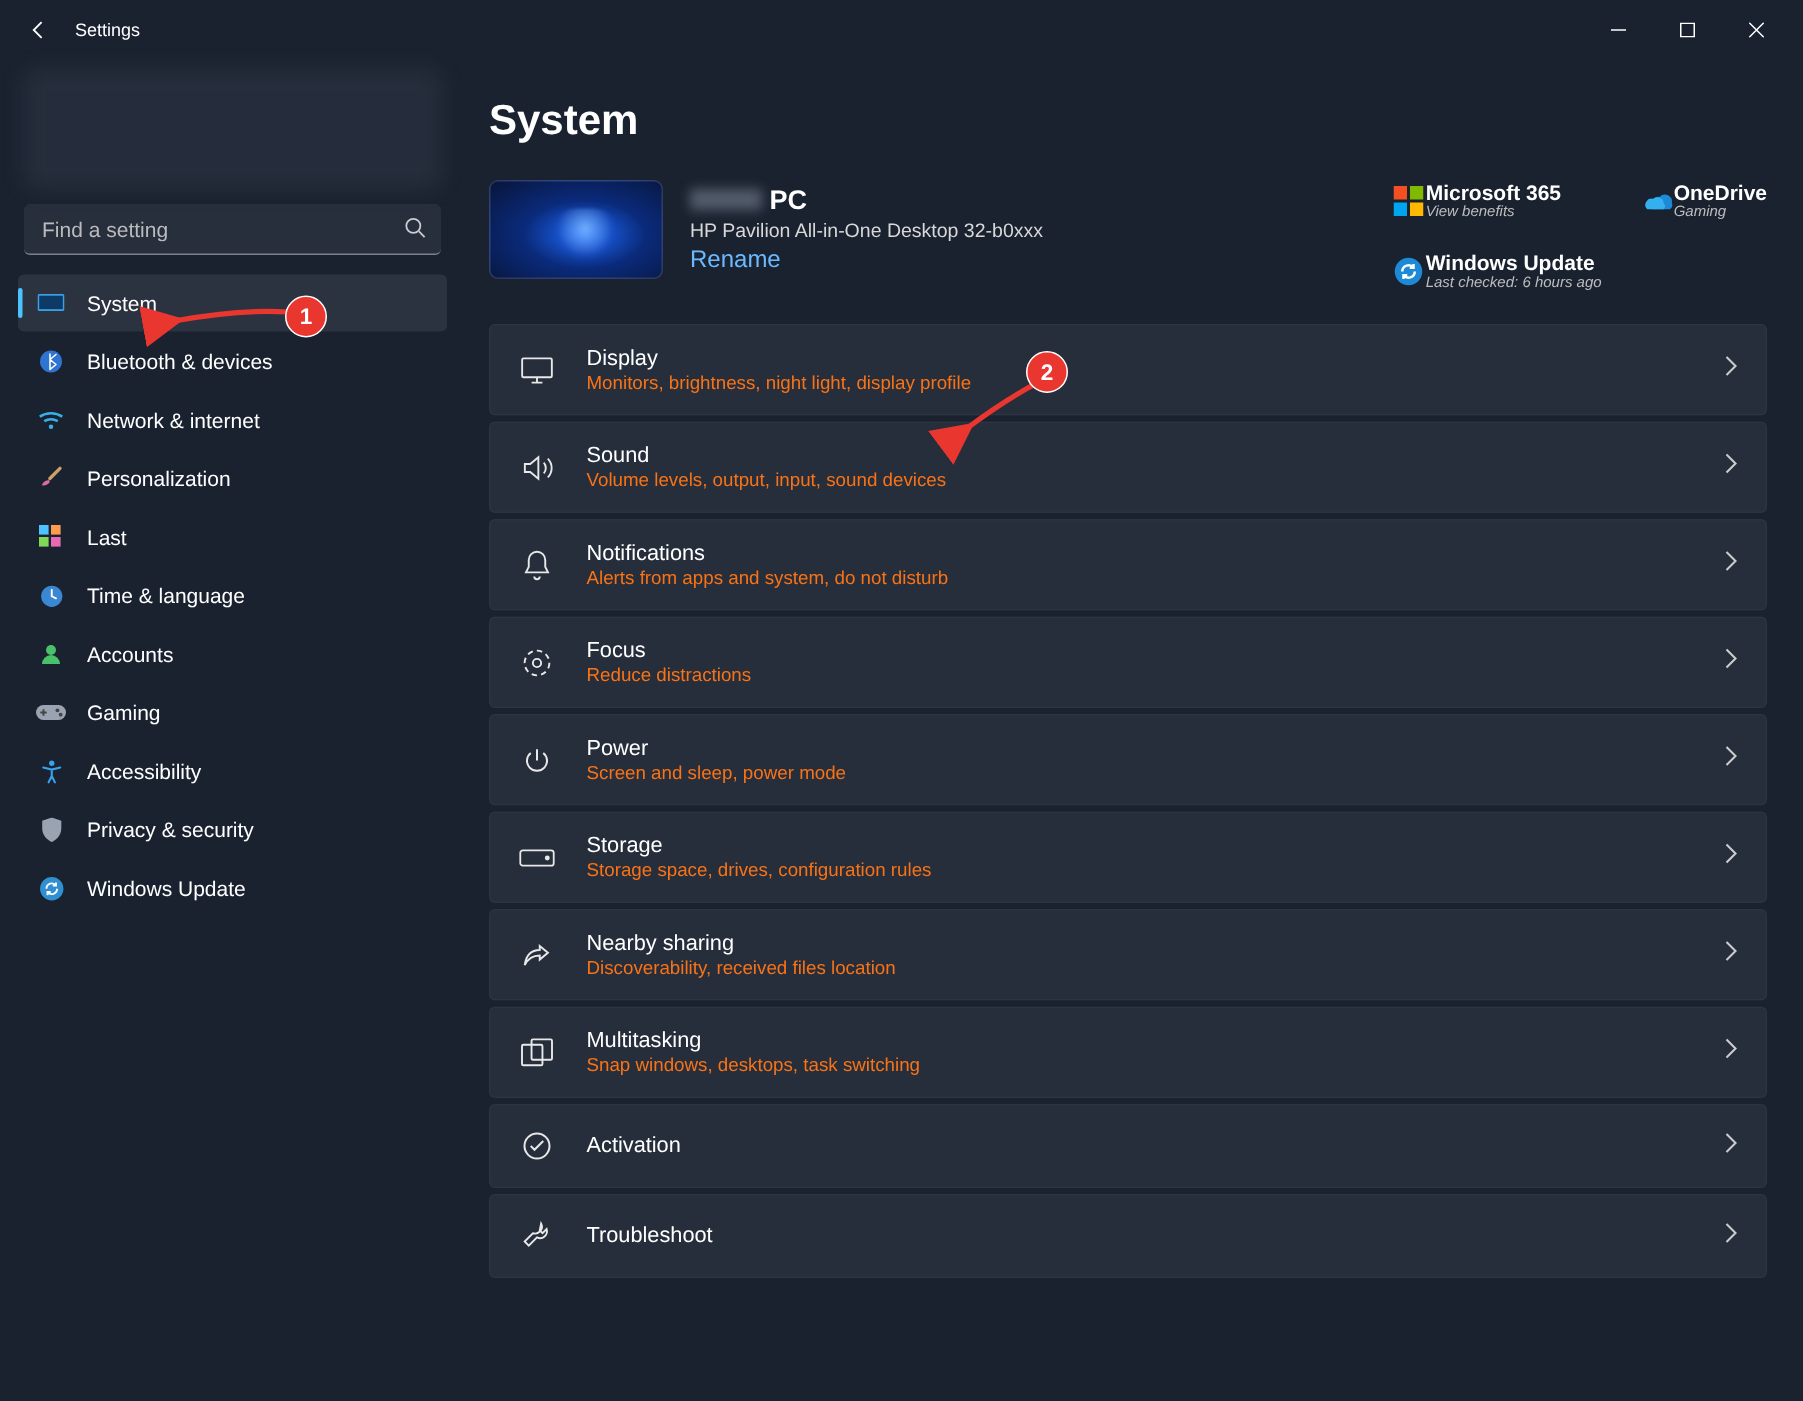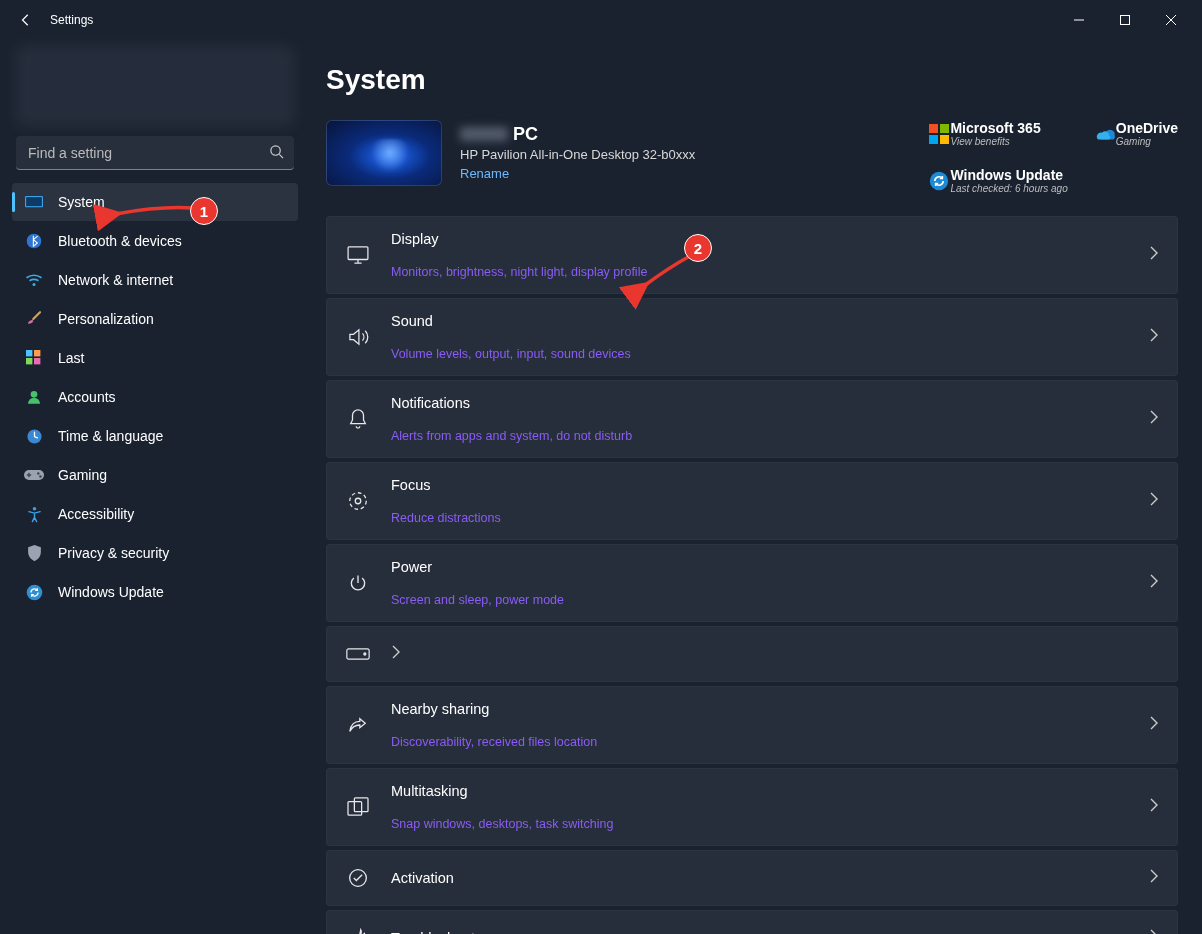--- a/index.html
+++ b/index.html
@@ -32,34 +32,34 @@
 .main { flex:1; padding:24px 24px 0 16px; overflow-y:auto; }
 .page-title { font-size:28px; font-weight:600; margin-bottom:24px; }
 
 .top-row { display:flex; justify-content:space-between; align-items:flex-start; margin-bottom:22px; }
 .pc-block { display:flex; align-items:center; gap:18px; }
 .pc-thumb { width:116px; height:66px; border-radius:6px; background:radial-gradient(ellipse at 55% 55%,#1e6cff 0%,#0a2a7a 46%,#08153a 100%); border:1px solid rgba(255,255,255,.15); position:relative; overflow:hidden; }
 .pc-thumb::after { content:""; position:absolute; inset:18px 28px 12px 40px; background:radial-gradient(circle at 50% 40%,rgba(120,180,255,.9),rgba(30,80,200,.3) 60%,transparent 70%); filter:blur(1px); border-radius:40%; }
 .pc-info .pc-name { font-size:18px; font-weight:600; }
 .pc-info .pc-name .redact { display:inline-block; width:48px; height:14px; background:rgba(140,150,165,.5); filter:blur(4px); vertical-align:-1px; }
 .pc-model { font-size:13px; color:#d8d8d8; margin-top:2px; }
-.rename { font-size:13px; color:#6bb9ff; margin-top:4px; display:inline-block; }
+.rename { font-size:16px; color:#6bb9ff; margin-top:4px; display:inline-block; }
 
 .top-links { display:grid; grid-template-columns:auto auto; gap:20px 26px; }
 .top-link { display:flex; align-items:center; }
 .tl-icon { width:22px; height:22px; display:flex; align-items:center; justify-content:center; flex-shrink:0; }
 .tl-title { font-size:14px; font-weight:600; }
 .tl-sub { font-size:10px; color:#bdbdbd;font-style:italic; }
 
 .settings-list { display:flex; flex-direction:column; gap:4px; }
 .set-item { display:flex; align-items:center; background:rgba(255,255,255,.055); border:1px solid rgba(255,255,255,.03); border-radius:4px; padding:14px 18px; cursor:pointer; }
 .set-icon { width:26px; height:26px; display:flex; align-items:center; justify-content:center; margin-right:20px; color:#e8e8e8; }
 .set-text { flex:1; }
 .set-title { font-size:14.5px; }
-.set-sub { font-size:12.5px; color:#8b5cf6; margin-top:18px; }
+.set-sub { font-size:12.5px; color:#f97316; margin-top:1px; }
 .chev { color:#ccc; }
 
 
 .callout { position:absolute; width:28px; height:28px; border-radius:50%; background:#e9362f; border:1.5px solid #fff; color:#fff; font-weight:700; display:flex; align-items:center; justify-content:center; font-size:15px; z-index:5; }
 .arrow { position:absolute; z-index:4; }
 .arrow svg { overflow:visible; }
 </style>
 </head>
 <body>
 
@@ -145,35 +145,35 @@
               <rect x="0" y="0" width="8" height="8" fill="#4cc2ff"></rect>
               <rect x="10" y="0" width="8" height="8" fill="#ff9b4c"></rect>
               <rect x="0" y="10" width="8" height="8" fill="#7fd858"></rect>
               <rect x="10" y="10" width="8" height="8" fill="#e86ab4"></rect>
             </svg>
           </span>
           <span>Last</span>
         </div>
         <div class="nav-item">
           <span class="nav-icon">
+            <svg width="17" height="17" viewBox="0 0 24 24">
+              <circle cx="12" cy="12" r="10" fill="#3a87d4"></circle>
+              <path d="M12 6v6l4 2" stroke="#fff" stroke-width="1.8" fill="none" stroke-linecap="round"></path>
+            </svg>
+          </span>
+          <span>Time &amp; language</span>
+        </div>
+        <div class="nav-item">
+          <span class="nav-icon">
             <svg width="16" height="16" viewBox="0 0 24 24">
               <circle cx="12" cy="8" r="5" fill="#49c06a"></circle>
               <path d="M3 22a9 9 0 0118 0z" fill="#49c06a"></path>
             </svg>
           </span>
           <span>Accounts</span>
-        </div>
-        <div class="nav-item">
-          <span class="nav-icon">
-            <svg width="17" height="17" viewBox="0 0 24 24">
-              <circle cx="12" cy="12" r="10" fill="#3a87d4"></circle>
-              <path d="M12 6v6l4 2" stroke="#fff" stroke-width="1.8" fill="none" stroke-linecap="round"></path>
-            </svg>
-          </span>
-          <span>Time &amp; language</span>
         </div>
         <div class="nav-item">
           <span class="nav-icon">
             <svg width="20" height="14" viewBox="0 0 28 18">
               <rect x="0" y="2" width="28" height="14" rx="7" fill="#9aa3b2"></rect>
               <circle cx="20" cy="7" r="1.8" fill="#444"></circle>
               <circle cx="23" cy="11" r="1.8" fill="#444"></circle>
               <path d="M7 6v6M4 9h6" stroke="#444" stroke-width="1.8"></path>
             </svg>
           </span>
@@ -339,20 +339,24 @@
               <path d="M1 1l6 6-6 6"></path>
             </svg></span>
         </div>
         <div class="set-item">
           <span class="set-icon">
             <svg width="24" height="14" viewBox="0 0 28 14" fill="none" stroke="currentColor" stroke-width="1.4">
               <rect x="1" y="1" width="26" height="12" rx="2"></rect>
               <circle cx="22" cy="7" r="1.2" fill="currentColor"></circle>
             </svg>
           </span>
+          <div class="set-text">
+            <div class="set-title">Storage</div>
+            <div class="set-sub">Storage space, drives, configuration rules</div>
+          </div>
           <span class="chev"><svg width="10" height="14" viewBox="0 0 8 14" fill="none" stroke="currentColor" stroke-width="1.4">
               <path d="M1 1l6 6-6 6"></path>
             </svg></span>
         </div>
         <div class="set-item">
           <span class="set-icon">
             <svg width="22" height="20" viewBox="0 0 24 22" fill="none" stroke="currentColor" stroke-width="1.4">
               <path d="M14 4l6 5-6 5v-3c-6 0-9 3-11 7 1-7 5-11 11-11z"></path>
             </svg>
           </span>

